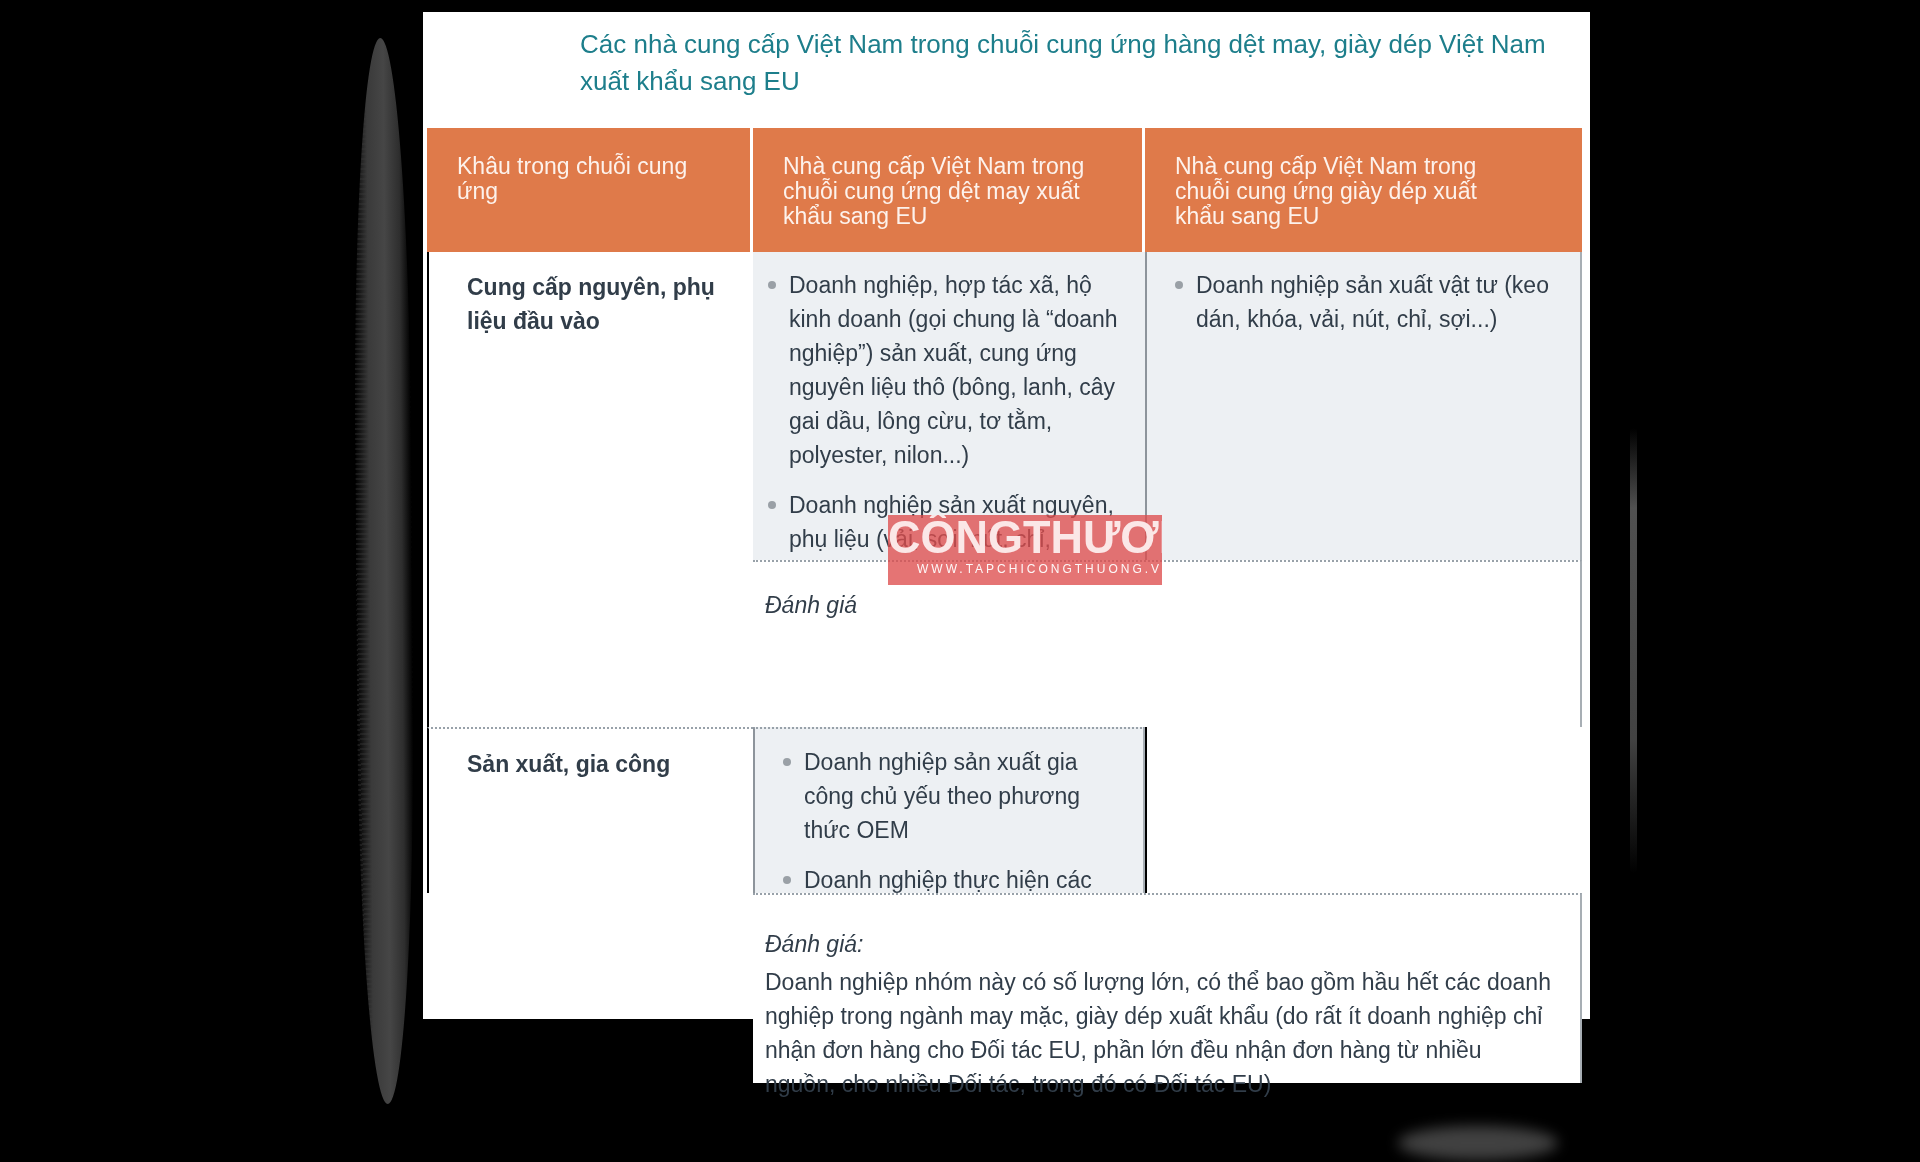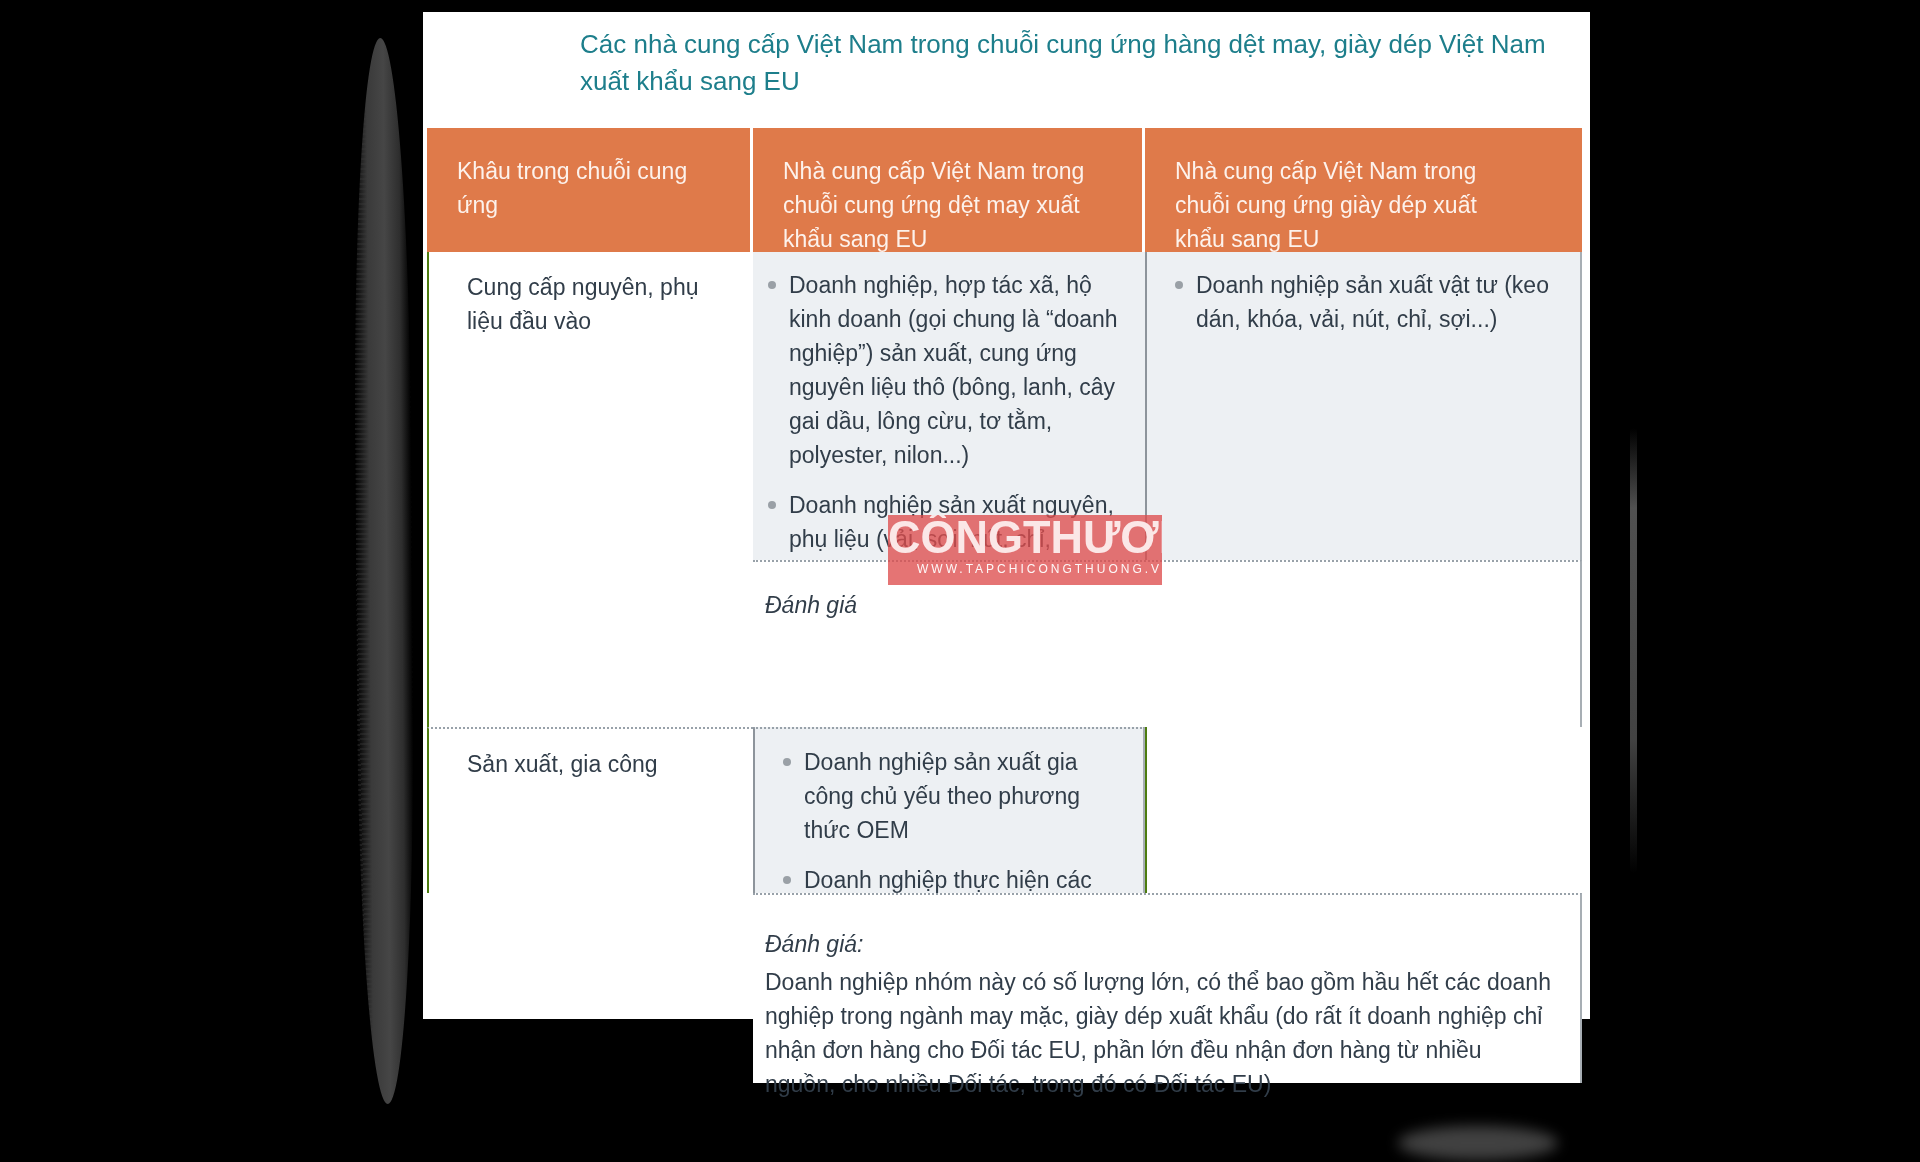--- a/index.html
+++ b/index.html
@@ -17,27 +17,27 @@
          filter:blur(7px);opacity:.55;border-radius:50%;}
   
   .doc{position:absolute;left:423px;top:12px;width:1167px;height:1007px;background:#ffffff;}
   .title{position:absolute;left:157px;top:14px;width:1005px;
          font-size:26px;line-height:37px;color:#1d7e8b;}
   
   .tbl{position:absolute;left:4px;top:116px;width:1155px;height:955px;
        display:grid;grid-template-columns:326px 392px 437px;
        grid-template-rows:124px 308px 167px 166px 190px;}
   .cell{box-sizing:border-box;font-size:23px;line-height:34px;color:#313d49;}
-  .hdr{background:#df7a4a;color:#fdf2ec;padding:26px 18px 0 30px;font-size:23px;line-height:34px;}
+  .hdr{background:#df7a4a;color:#fdf2ec;padding:26px 18px 0 30px;font-size:23px;line-height:25px;}
   .hdr-gap{border-right:3px solid #ffffff;}
   .hdr3{padding-right:76px;}
   .graycell{background:#edf0f3;padding:16px 20px 0 15px;}
   .c3{border-left:2px solid #8d949b;padding-left:28px;padding-right:24px;}
   .whitecell{background:#ffffff;padding:18px 14px 0 38px;}
-  .ledge{border-left:2px solid #4d7c0f;}
+  .ledge{border-left:2px solid #000000;font-weight:bold;}
   .redge{border-right:2px solid #a7aeb4;}
   .dot-top{border-top:2px dotted #98a1a9;}
   .review{background:#ffffff;grid-column:2/4;padding:26px 24px 0 12px;}
   .review2{padding-top:32px;}
   .review-label{font-style:italic;margin-bottom:4px;}
   .bullet{display:flex;margin-bottom:16px;}
   .bdot{flex:0 0 8px;width:8px;height:8px;border-radius:50%;background:#9aa0a6;margin:13px 13px 0 0;}
   .btxt{flex:1;}
   sup{font-size:14px;line-height:0;}
   

